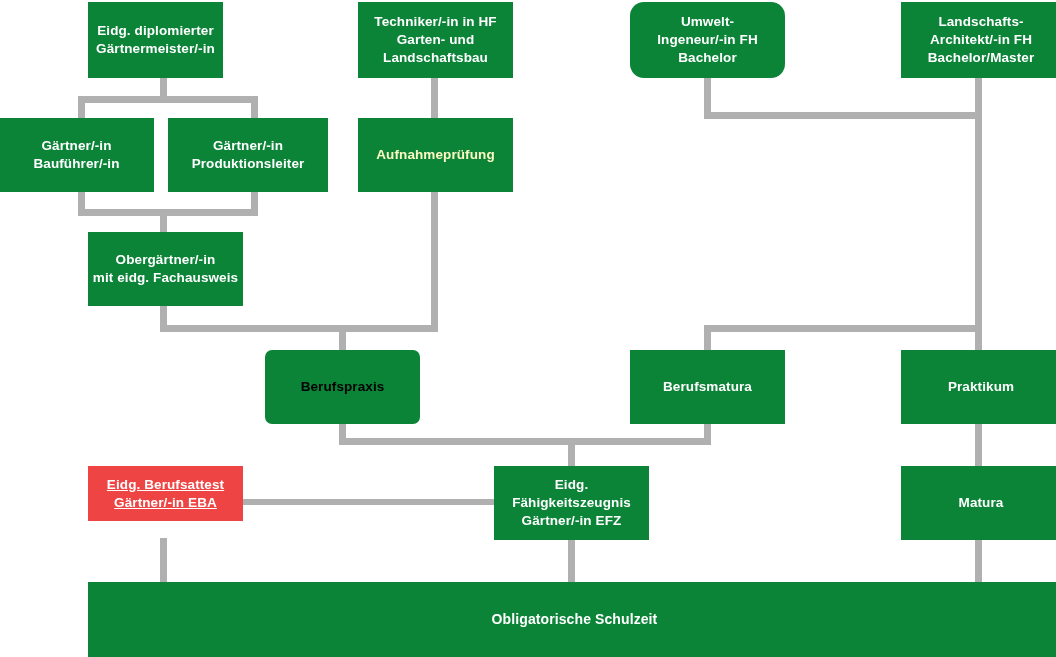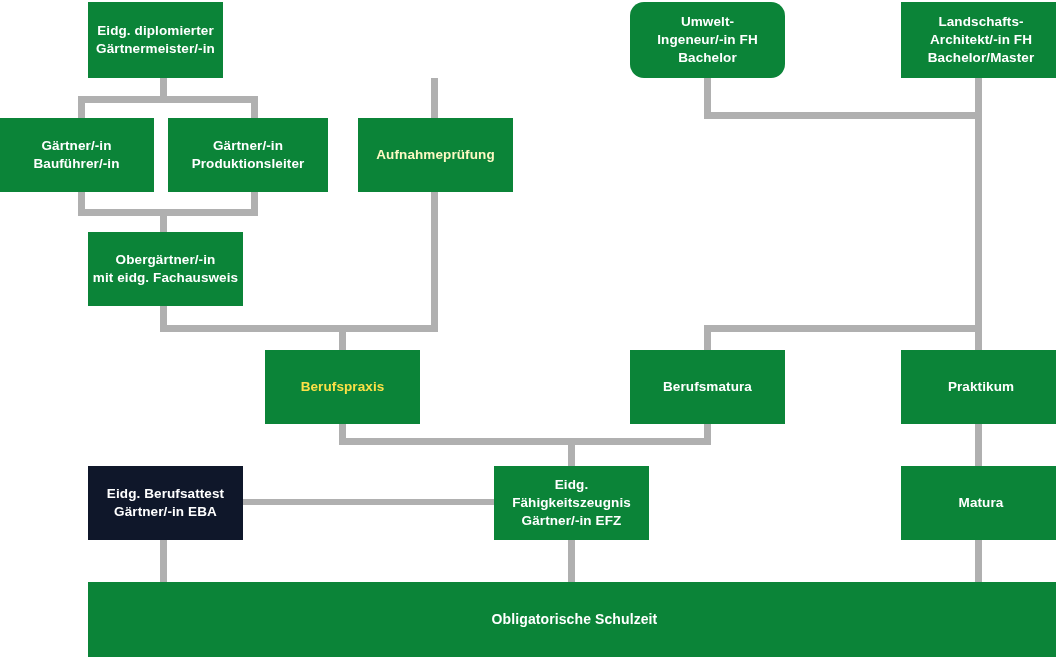--- a/index.html
+++ b/index.html
@@ -71,37 +71,40 @@
     <div class="conn" style="left: 704px; top: 422px; width: 7px; height: 22px; background: rgb(176, 176, 176);"></div>
     <div class="conn" style="left: 339px; top: 438px; width: 372px; height: 7px; background: rgb(176, 176, 176);"></div>
     <div class="conn" style="left: 568px; top: 438px; width: 7px; height: 30px; background: rgb(176, 176, 176);"></div>
     <div class="conn" style="left: 240px; top: 499px; width: 256px; height: 6px; background: rgb(176, 176, 176);"></div>
     <div class="conn" style="left: 160px; top: 538px; width: 7px; height: 46px; background: rgb(176, 176, 176);"></div>
     <div class="conn" style="left: 568px; top: 538px; width: 7px; height: 46px; background: rgb(176, 176, 176);"></div>
     <div class="conn" style="left: 975px; top: 422px; width: 7px; height: 46px; background: rgb(176, 176, 176);"></div>
     <div class="conn" style="left: 975px; top: 538px; width: 7px; height: 46px; background: rgb(176, 176, 176);"></div>
     <div class="node" style="left: 88px; top: 2px; width: 135px; height: 76px; background: rgb(11, 132, 56); color: rgb(255, 255, 255);">Eidg. diplomierter
 Gärtnermeister/-in</div>
+    <div class="node" style="left: 358px; top: 2px; width: 155px; height: 76px; background: rgb(11, 132, 56); color: rgb(255, 255, 255);">Techniker/-in in HF
+Garten- und
+Landschaftsbau</div>
     <div class="node" style="left: 630px; top: 2px; width: 155px; height: 76px; background: rgb(11, 132, 56); color: rgb(255, 255, 255); border-radius: 14px;">Umwelt-
 Ingeneur/-in FH
 Bachelor</div>
     <div class="node" style="left: 901px; top: 2px; width: 160px; height: 76px; background: rgb(11, 132, 56); color: rgb(255, 255, 255);">Landschafts-
 Architekt/-in FH
 Bachelor/Master</div>
     <div class="node" style="left: -1px; top: 118px; width: 155px; height: 74px; background: rgb(11, 132, 56); color: rgb(255, 255, 255);">Gärtner/-in
 Bauführer/-in</div>
     <div class="node" style="left: 168px; top: 118px; width: 160px; height: 74px; background: rgb(11, 132, 56); color: rgb(255, 255, 255);">Gärtner/-in
 Produktionsleiter</div>
     <div class="node" style="left: 358px; top: 118px; width: 155px; height: 74px; background: rgb(11, 132, 56); color: #fef9c3;">Aufnahmeprüfung</div>
     <div class="node" style="left: 88px; top: 232px; width: 155px; height: 74px; background: rgb(11, 132, 56); color: rgb(255, 255, 255);">Obergärtner/-in
 mit eidg. Fachausweis</div>
-    <div class="node" style="left: 265px; top: 350px; width: 155px; height: 74px; background: rgb(11, 132, 56); color: #fde047;">Berufspraxis</div>
+    <div class="node" style="left: 265px; top: 350px; width: 155px; height: 74px; background: rgb(11, 132, 56); color: #000000; border-radius: 7px;">Berufspraxis</div>
     <div class="node" style="left: 630px; top: 350px; width: 155px; height: 74px; background: rgb(11, 132, 56); color: rgb(255, 255, 255);">Berufsmatura</div>
     <div class="node" style="left: 901px; top: 350px; width: 160px; height: 74px; background: rgb(11, 132, 56); color: rgb(255, 255, 255);">Praktikum</div>
-    <div class="node" style="left: 88px; top: 466px; width: 155px; height: 74px; background: #0f172a; color: rgb(255, 255, 255);">Eidg. Berufsattest
+    <div class="node" style="left: 88px; top: 466px; width: 155px; height: 55px; background: #ef4444; color: rgb(255, 255, 255); text-decoration: underline;">Eidg. Berufsattest
 Gärtner/-in EBA</div>
     <div class="node overflow" style="left: 494px; top: 466px; width: 155px; height: 74px; background: rgb(11, 132, 56); color: rgb(255, 255, 255);">
       <span class="inner">Eidg. Fähigkeitszeugnis
 Gärtner/-in EFZ</span>
     </div>
     <div class="node" style="left: 901px; top: 466px; width: 160px; height: 74px; background: rgb(11, 132, 56); color: rgb(255, 255, 255);">Matura</div>
     <div class="node wide" style="left: 88px; top: 582px; width: 973px; height: 75px; background: rgb(11, 132, 56); color: rgb(255, 255, 255);">Obligatorische Schulzeit</div>
   </div>
 
 </body></html>

